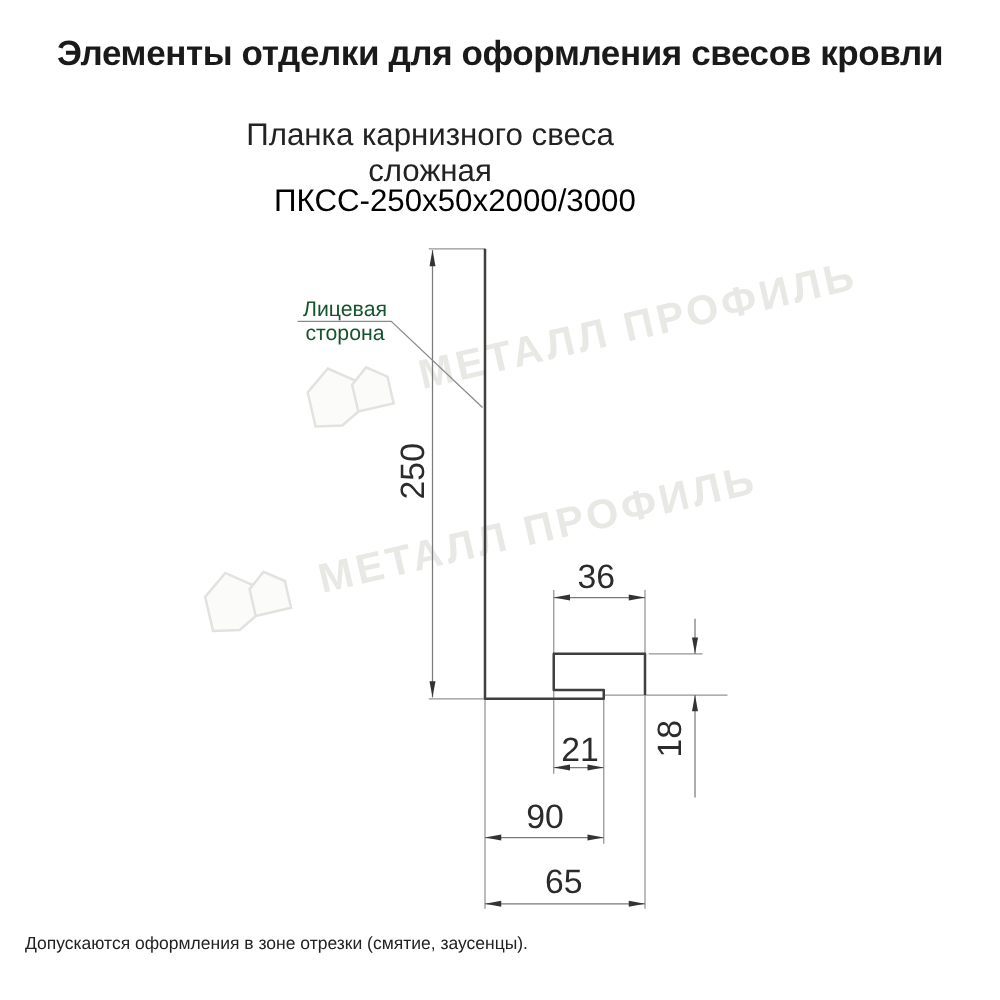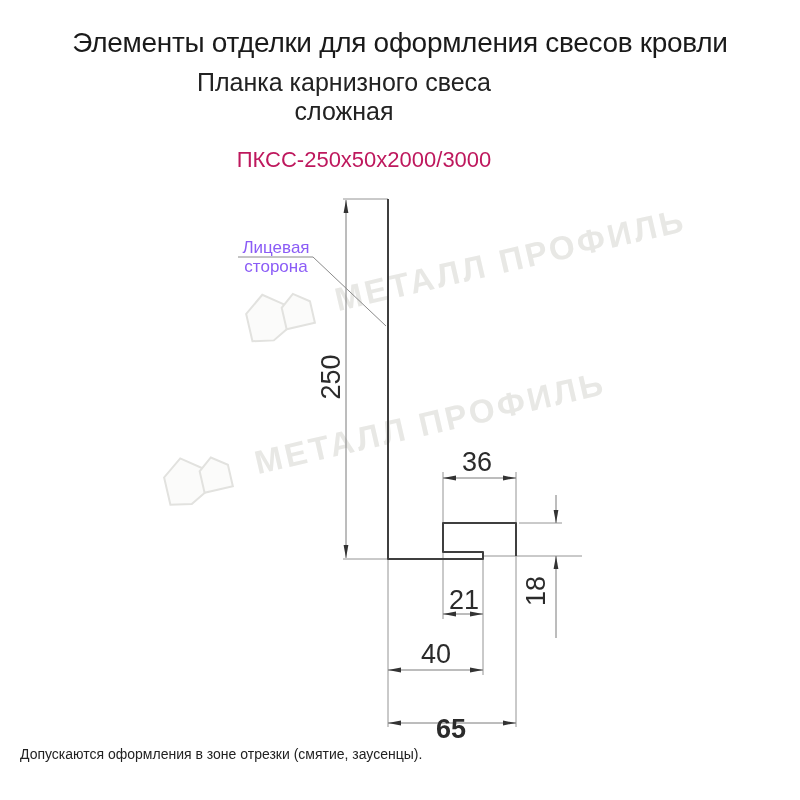--- a/index.html
+++ b/index.html
@@ -4,50 +4,50 @@
 <style>
   html,body{margin:0;padding:0;background:#ffffff;}
   .canvas{
     position:relative;width:800px;height:800px;background:#ffffff;
     font-family:"Liberation Sans", sans-serif;overflow:hidden;color:#1c1c1c;
   }
   .abs{position:absolute;}
   
   .title{
     left:0;top:27px;width:800px;text-align:center;
-    font-size:28px;font-weight:400;letter-spacing:-0.3px;color:#1a1a1a;
+    font-size:28px;font-weight:700;letter-spacing:-0.3px;color:#1a1a1a;
   }
   .subtitle{
-    left:0;top:68px;width:688px;text-align:center;
+    left:0;top:94px;width:688px;text-align:center;
     font-size:25px;font-weight:400;color:#222;line-height:29px;
   }
   .product-code{
     left:0;top:147px;width:728px;text-align:center;
-    font-size:22px;font-weight:400;color:#be185d;
+    font-size:25px;font-weight:400;color:#000000;
   }
   
   .wm{
     display:flex;align-items:center;gap:12px;height:62px;
     color:#e8e8e5;font-weight:700;font-size:33px;letter-spacing:3px;
     white-space:nowrap;transform:rotate(-13deg);transform-origin:0 50%;
     z-index:1;user-select:none;
   }
   .wm1{left:238px;top:292px;}
   .wm2{left:154px;top:456px;}
   
   .draw-svg{left:0;top:0;z-index:2;pointer-events:none;}
   
   .dim{
     z-index:3;font-size:27px;color:#2b2b2b;white-space:nowrap;
     transform:translate(-50%,-50%);
   }
   .dim.rot{transform:translate(-50%,-50%) rotate(-90deg);}
   .face-label{
     z-index:3;left:236px;top:238px;width:80px;text-align:center;
-    font-size:17px;line-height:19px;color:#8b5cf6;
+    font-size:17px;line-height:19px;color:#14532d;
   }
   
   .footer{
     z-index:3;left:20px;top:743px;width:760px;
     font-size:14px;line-height:22px;color:#222;
   }
 </style>
 </head>
 <body>
 
@@ -122,20 +122,20 @@
 
   <div class="abs face-label">
     <div>Лицевая</div>
     <div>сторона</div>
   </div>
 
   <div class="abs dim rot" style="left:331px;top:377px;">250</div>
   <div class="abs dim" style="left:477px;top:462px;">36</div>
   <div class="abs dim rot" style="left:536px;top:591px;">18</div>
   <div class="abs dim" style="left:464px;top:600px;">21</div>
-  <div class="abs dim" style="left:436px;top:654px;">40</div>
-  <div class="abs dim" style="left:451px;top:729px;font-weight:bold;">65</div>
+  <div class="abs dim" style="left:436px;top:654px;">90</div>
+  <div class="abs dim" style="left:451px;top:706px;">65</div>
 
   <div class="abs footer">
     <div>Допускаются оформления в зоне отрезки (смятие, заусенцы).</div>
   </div>
 
 </div>
 
 </body></html>

